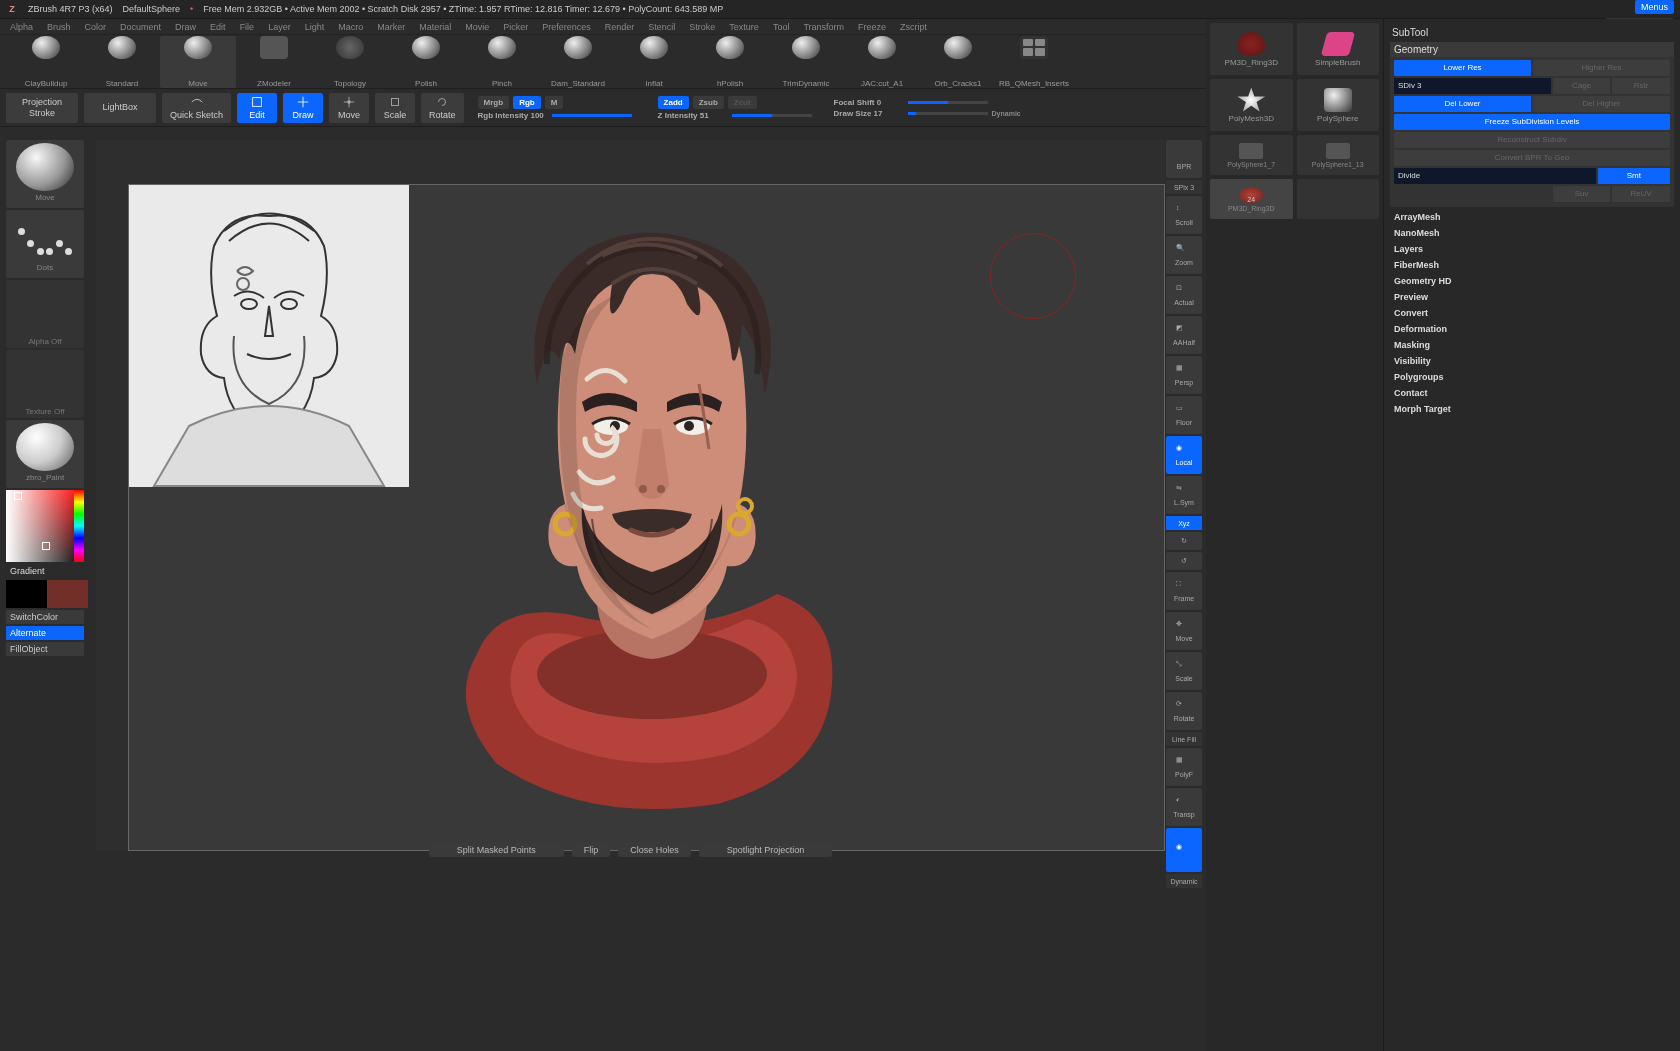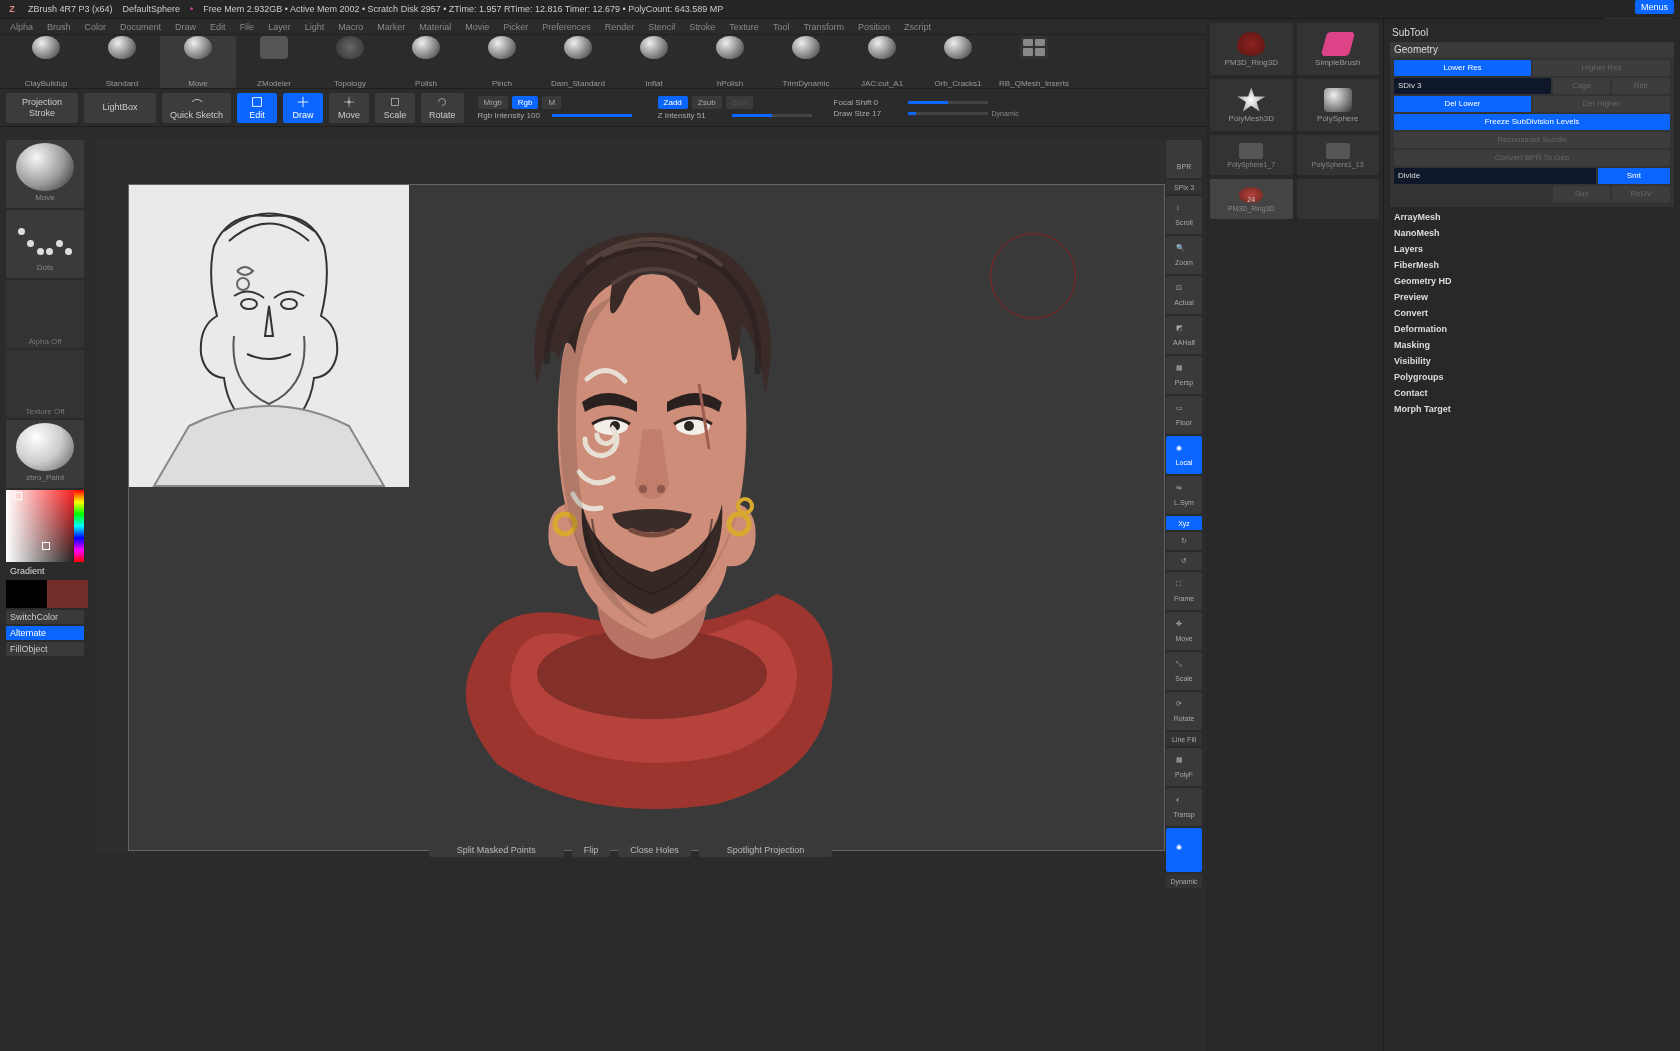--- a/index.html
+++ b/index.html
@@ -28,21 +28,21 @@
 .brushshelf .bcell .lbl { font-size:8px; color:#999; }
 .brushshelf .bcell .ico.grid { border-radius:4px; background:#333; display:grid; grid-template-columns:repeat(2,1fr); gap:2px; padding:3px; }
 .brushshelf .bcell .ico.grid div { background:#888; border-radius:1px; }
 
 
 .optrow { height:38px; background:#2b2b2b; display:flex; align-items:center; padding:0 6px; gap:6px; font-size:9px; border-bottom:1px solid #1e1e1e; position:relative; }
 .optrow .obtn { background:#3c3c3c; border-radius:2px; padding:2px 8px; height:30px; display:flex; flex-direction:column; align-items:center; justify-content:center; cursor:pointer; color:#ccc; gap:1px; min-width:40px; }
 .optrow .obtn.tall { width:72px; text-align:center; line-height:11px; }
 .optrow .obtn.blue { background:#0a66ff; color:#fff; }
 .optrow .obtn .ico { width:16px; height:14px; }
-.optrow .sgroup { display:flex; flex-direction:column; gap:2px; font-size:8px; margin-left:8px; }
+.optrow .sgroup { display:flex; flex-direction:column; gap:2px; font-size:8px; margin-left:8px;font-weight:bold; }
 .optrow .srow { display:flex; align-items:center; gap:4px; }
 .optrow .pill { background:#3a3a3a; padding:1px 6px; border-radius:2px; height:13px; line-height:11px; cursor:pointer; }
 .optrow .pill.bl { background:#0a66ff; color:#fff; }
 .optrow .sval { min-width:70px; }
 .optrow .sbar { width:80px; height:3px; background:#444; position:relative; }
 .optrow .sbar .fill { height:100%; background:#0a66ff; }
 .optrow .infoR { margin-left:auto; display:flex; flex-direction:column; gap:2px; text-align:right; font-size:9px; color:#ccc; padding-right:6px;}
 .optrow .rbtn { background:#3a3a3a; padding:2px 8px; border-radius:2px; height:14px; line-height:11px; cursor:pointer; font-size:9px; color:#ccc; }
 .optrow .rcol { display:flex; flex-direction:column; gap:2px; }
 
@@ -158,21 +158,21 @@
   <span>Material</span>
   <span>Movie</span>
   <span>Picker</span>
   <span>Preferences</span>
   <span>Render</span>
   <span>Stencil</span>
   <span>Stroke</span>
   <span>Texture</span>
   <span>Tool</span>
   <span>Transform</span>
-  <span>Position</span>
+  <span>Freeze</span>
   <span>Zscript</span>
 </div>
 
 <div class="brushshelf">
   <div class="bcell">
       <div class="ico"></div>
       <div class="lbl">ClayBuildup</div>
     </div>
   <div class="bcell">
       <div class="ico"></div>

